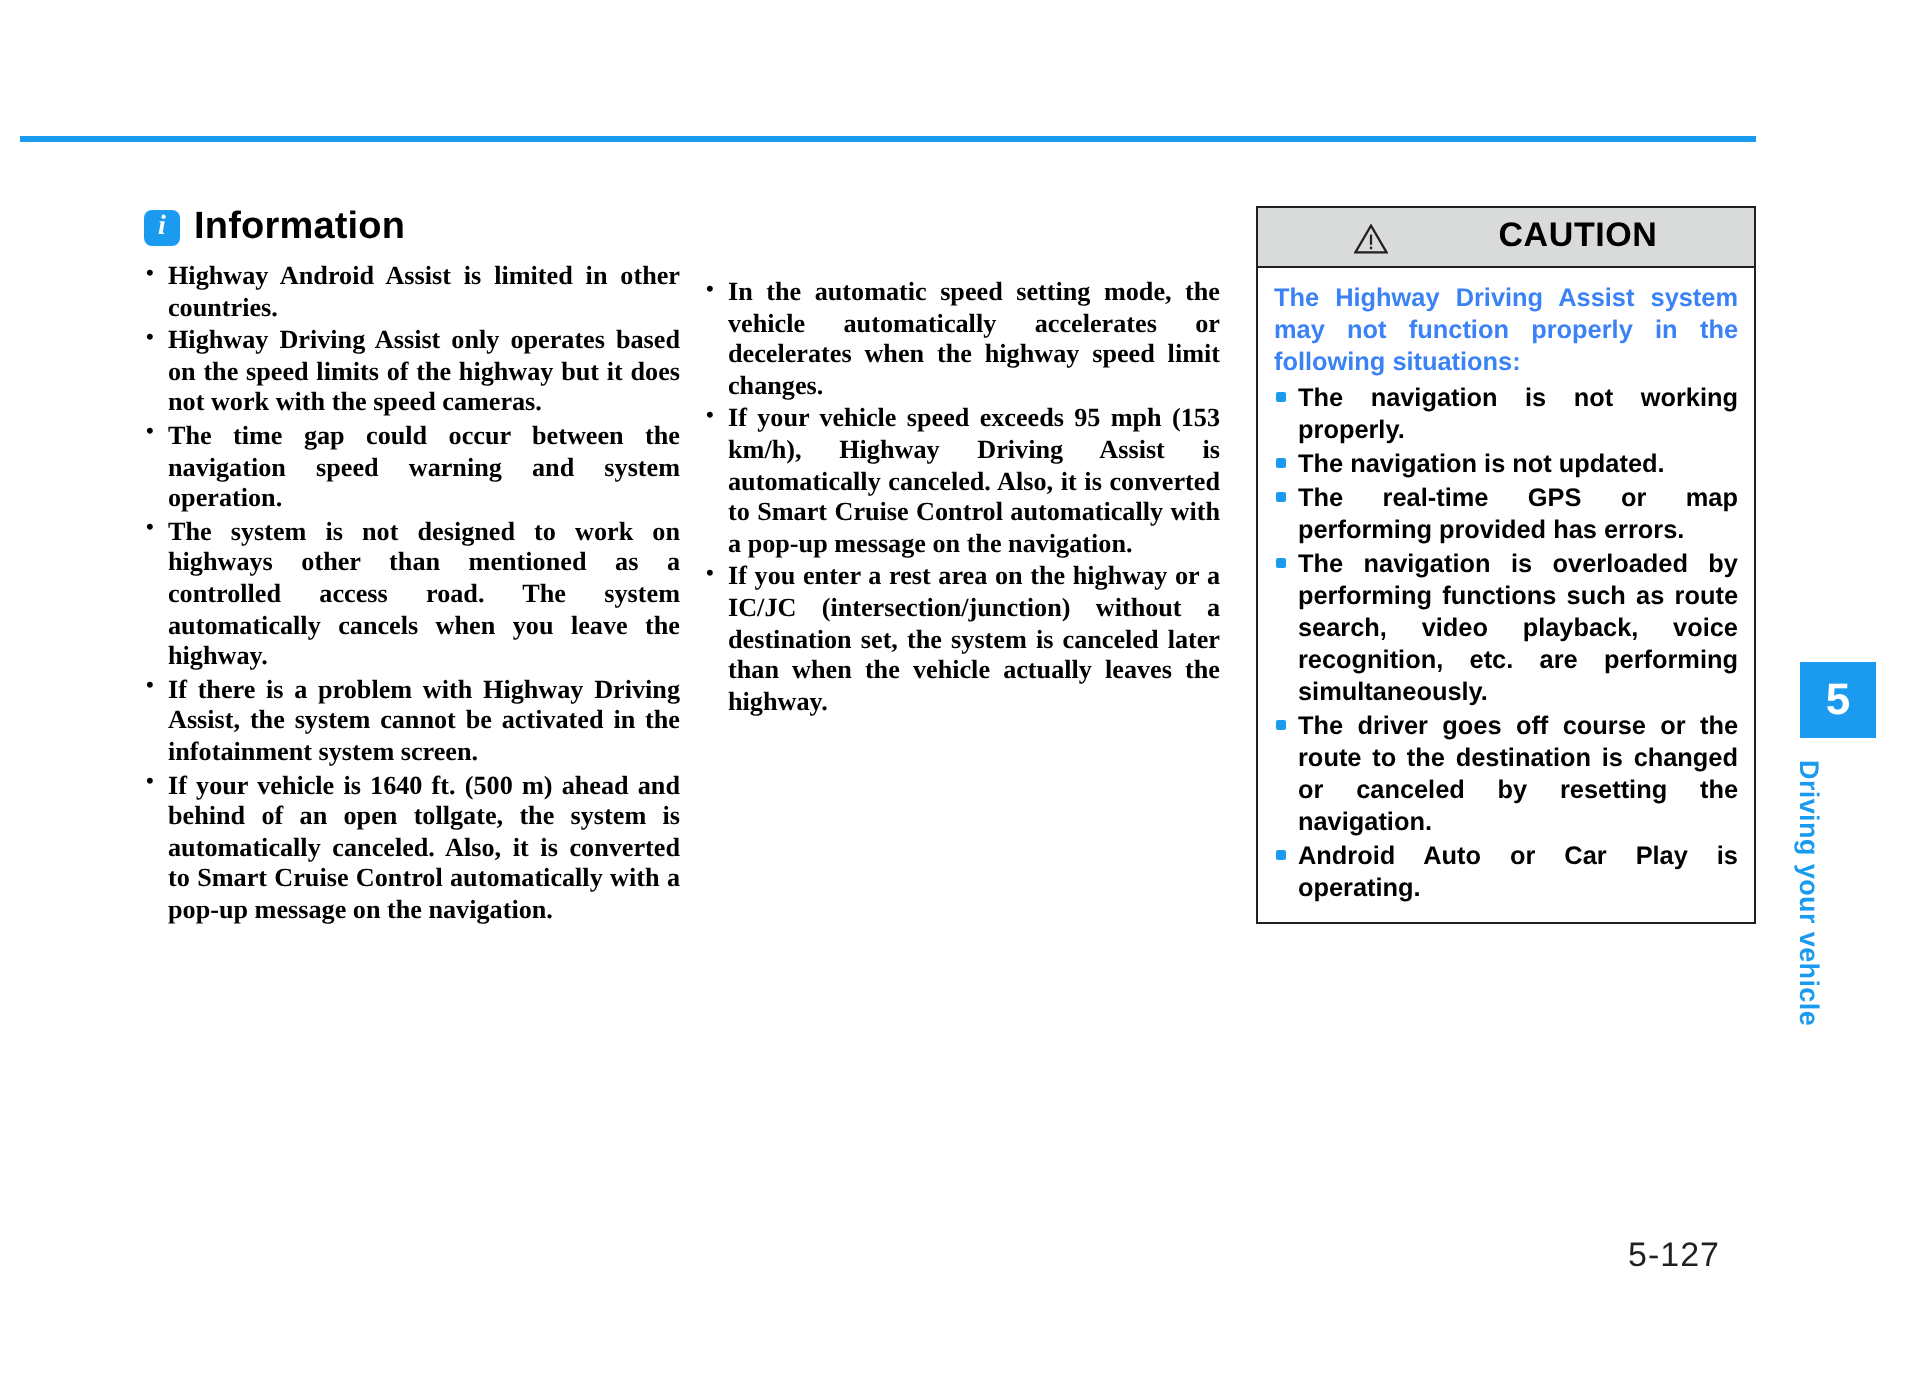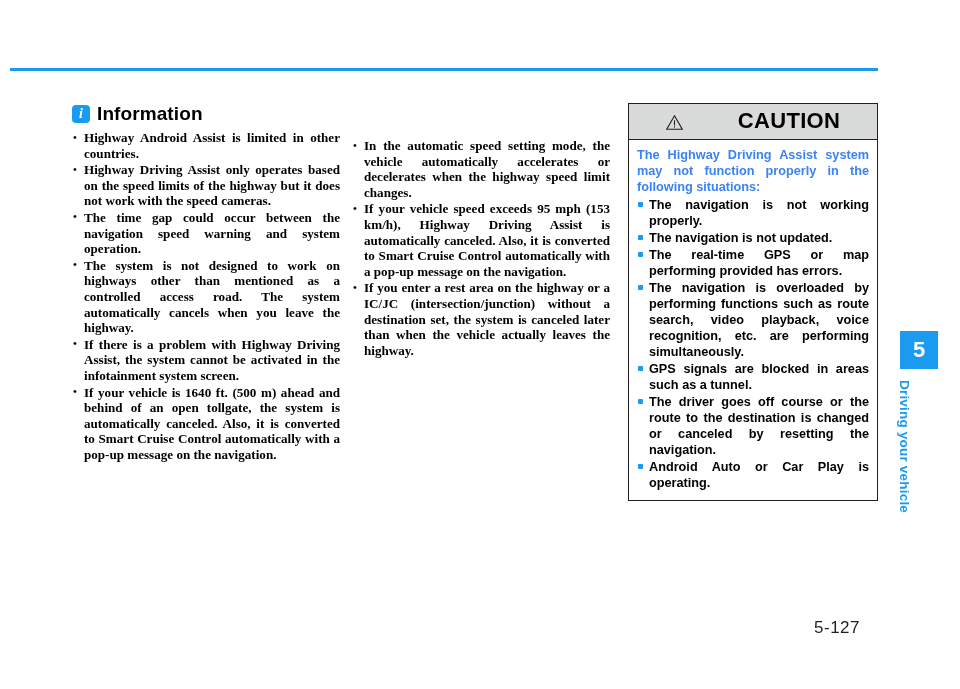--- a/index.html
+++ b/index.html
@@ -121,21 +121,21 @@
   .warn-tri {
     display: inline-block;
     width: 17px;
     height: 15px;
     position: relative;
     top: 1px;
   }
   .caution-title {
     font-family: "Liberation Sans", sans-serif;
     font-weight: bold;
-    font-size: 22px;
+    font-size: 17px;
     letter-spacing: 0.3px;
     color: #000000;
     margin-left: 48px;
   }
   .caution-body {
     padding: 7px 8px 8px 8px;
   }
   .caution-intro {
     font-family: "Liberation Sans", sans-serif;
     font-weight: bold;
@@ -279,21 +279,20 @@
         <span class="caution-title">CAUTION</span>
       </div>
 
       <div class="caution-body">
         <p class="caution-intro">The Highway Driving Assist system may not function properly in the following situations:</p>
         <ul class="caution-list">
           <li>The navigation is not working properly.</li>
           <li>The navigation is not updated.</li>
           <li>The real-time GPS or map performing provided has errors.</li>
           <li>The navigation is overloaded by performing functions such as route search, video playback, voice recognition, etc. are performing simultaneously.</li>
-          <li>GPS signals are blocked in areas such as a tunnel.</li>
           <li>The driver goes off course or the route to the destination is changed or canceled by resetting the navigation.</li>
           <li>Android Auto or Car Play is operating.</li>
         </ul>
       </div>
 
     </div>
 
   </div>
 
 </div>

